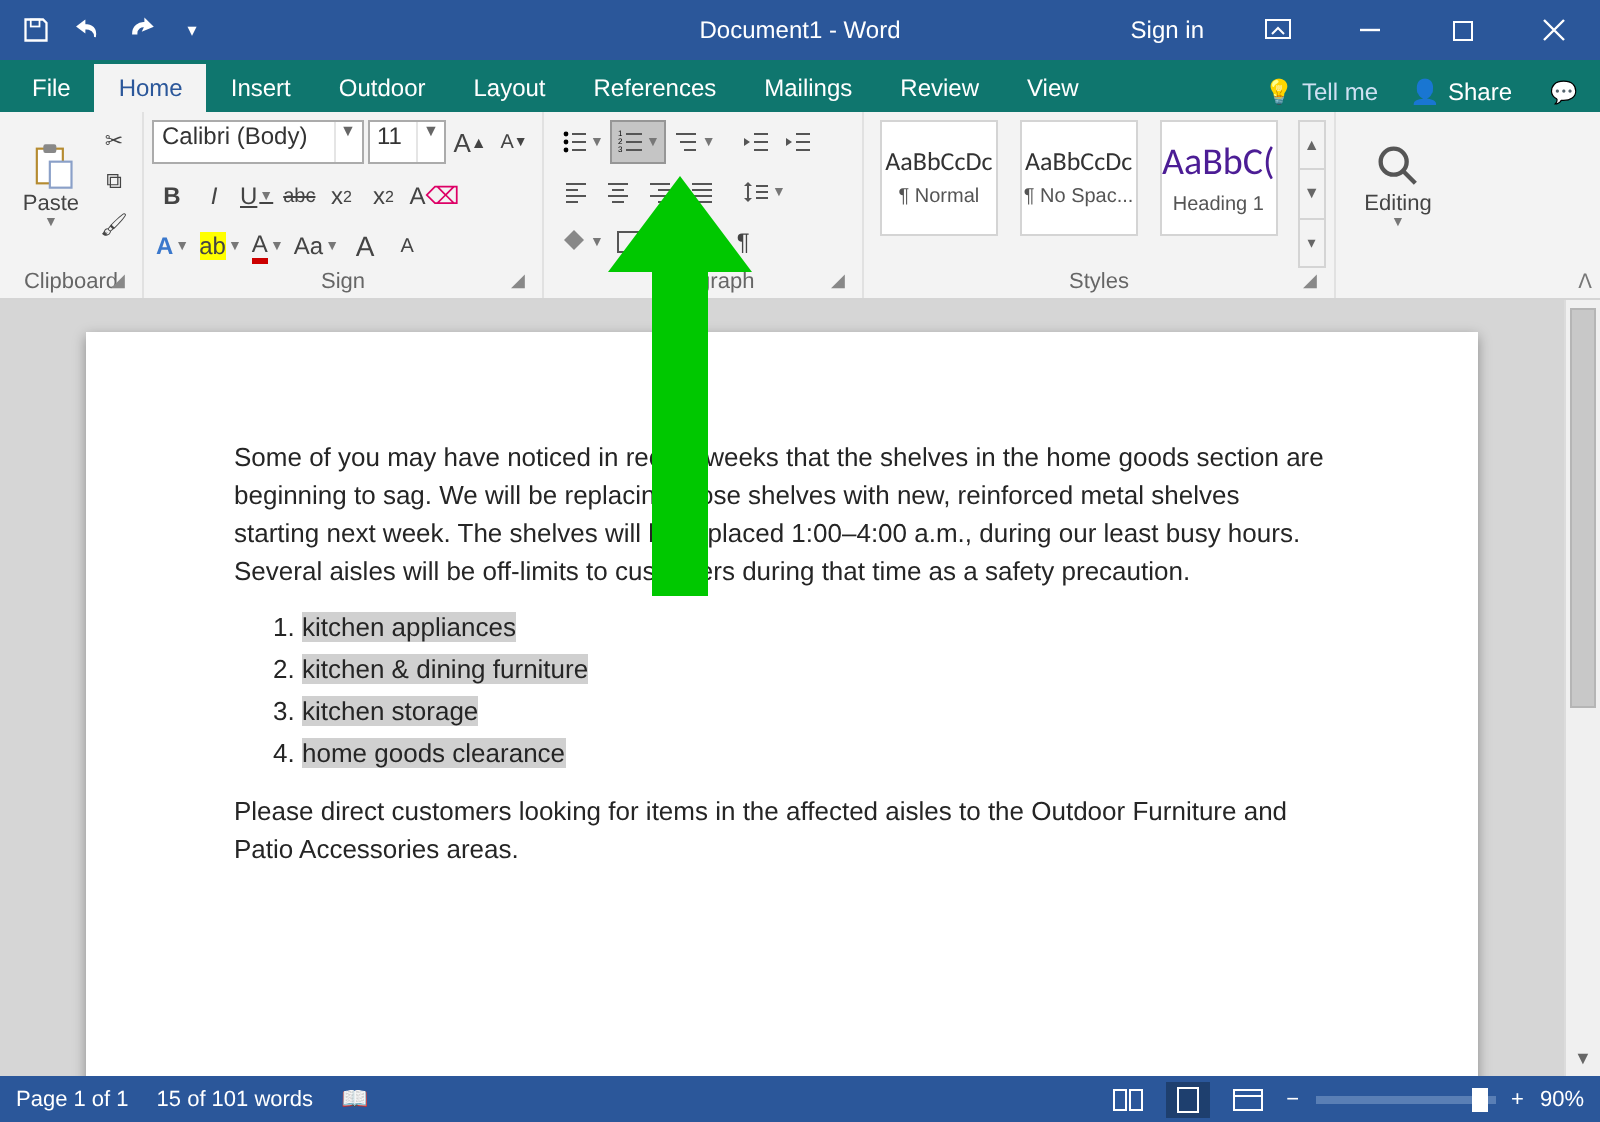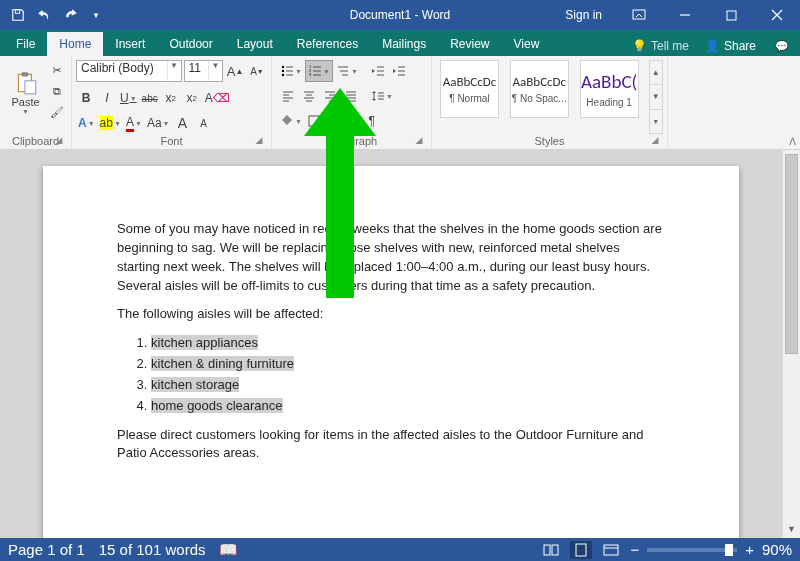--- a/index.html
+++ b/index.html
@@ -54,21 +54,21 @@
 .page{width:696px;min-height:540px;background:#fff;box-shadow:0 2px 6px rgba(0,0,0,.35);padding:54px 74px;font-family:Calibri,Arial;font-size:13px;color:#252525;line-height:1.45}
 .page p{margin-bottom:10px}
 .ol{margin:0 0 10px 34px}
 .ol li{margin-bottom:2px}
 .hl{background:#d0d0d0}
 .vscroll{width:18px;background:#f0f0f0;border-left:1px solid #dcdcdc;position:relative}
 .vscroll .thumb{position:absolute;left:2px;right:2px;top:4px;height:200px;background:#c8c8c8;border:1px solid #b5b5b5}
 .vscroll .arrow{position:absolute;left:0;right:0;height:18px;display:flex;align-items:center;justify-content:center;font-size:9px;color:#666;background:#f0f0f0}
 .vscroll .arrow.up{top:0}
 .vscroll .arrow.dn{bottom:0}
-.status{height:23px;background:#2b579a;color:#fff;display:flex;font-size:15px;padding:0 8px;gap:14px}
+.status{height:23px;background:#2b579a;color:#fff;display:flex;font-size:11px;padding:0 8px;gap:14px}
 .status .sp{display:flex;align-items:center;gap:4px}
 .st-right{margin-left:auto;display:flex;align-items:center;gap:8px}
 .view-btn{width:22px;height:18px;display:flex;align-items:center;justify-content:center;cursor:pointer}
 .view-btn.active{background:#1e3f6e}
 .zslider{width:90px;height:4px;background:#5a7fb5;position:relative}
 .zslider .zh{position:absolute;top:-4px;left:78px;width:8px;height:12px;background:#fff}
 .arrow-annot{position:absolute;left:304px;top:88px;pointer-events:none;z-index:50}
 .arrow-annot svg{width:72px;height:210px}
 </style>
 </head>
@@ -200,21 +200,21 @@
           </div>
         <div class="rbtn">
             <span style="border-bottom:3px solid #c00">A</span>
             <span class="dd">▼</span>
           </div>
         <div class="rbtn">Aa<span class="dd">▼</span></div>
         <div class="rbtn" style="font-size:14px">A</div>
         <div class="rbtn" style="font-size:10px">A</div>
       </div>
     </div>
-    <div class="rgroup-label"><span>Font</span><span class="launcher">◢</span></div>
+    <div class="rgroup-label"><span>Sign</span><span class="launcher">◢</span></div>
   </div>
 
   <div class="rgroup" style="width:160px">
     <div class="rgroup-body para-col">
       <div class="para-row">
         <div class="rbtn">
             <svg viewBox="0 0 14 14">
               <circle cx="3" cy="3" r="1.2"></circle>
               <circle cx="3" cy="7" r="1.2"></circle>
               <circle cx="3" cy="11" r="1.2"></circle>
@@ -343,35 +343,47 @@
         </div>
       <div class="style-nav">
         <div>▲</div>
         <div>▼</div>
         <div>▾</div>
       </div>
     </div>
     <div class="rgroup-label"><span>Styles</span><span class="launcher">◢</span></div>
   </div>
 
+  <div class="rgroup" style="width:62px;border-right:none">
+    <div class="rgroup-body">
+      <div class="vbtn" style="width:56px">
+        <svg viewBox="0 0 24 24">
+            <circle cx="10" cy="10" r="6" fill="none" stroke="#555" stroke-width="2"></circle>
+            <line x1="14" y1="14" x2="20" y2="20" stroke="#555" stroke-width="2"></line>
+          </svg>
+        <span>Editing</span>
+        <span style="font-size:7px;color:#777">▼</span>
+      </div>
+    </div>
+    <div class="rgroup-label">&nbsp;</div>
+  </div>
 
   <div class="collapse-rib">ᐱ</div>
 </div>
 
 <div class="arrow-annot">
   <svg viewBox="0 0 72 210">
       <polygon points="36,0 72,48 50,48 50,210 22,210 22,48 0,48" fill="#00c800"></polygon>
     </svg>
 </div>
 
 <div class="workspace">
   <div class="page-wrap">
     <div class="page">
       <p>Some of you may have noticed in recent weeks that the shelves in the home goods section are beginning to sag. We will be replacing those shelves with new, reinforced metal shelves starting next week. The shelves will be replaced 1:00–4:00 a.m., during our least busy hours. Several aisles will be off-limits to customers during that time as a safety precaution.</p>
-      <p>The following aisles will be affected:</p>
       <ol class="ol">
         <li><span class="hl">kitchen appliances</span></li>
         <li><span class="hl">kitchen &amp; dining furniture</span></li>
         <li><span class="hl">kitchen storage</span></li>
         <li><span class="hl">home goods clearance</span></li>
       </ol>
       <p>Please direct customers looking for items in the affected aisles to the Outdoor Furniture and Patio Accessories areas.</p>
     </div>
   </div>
   <div class="vscroll">

